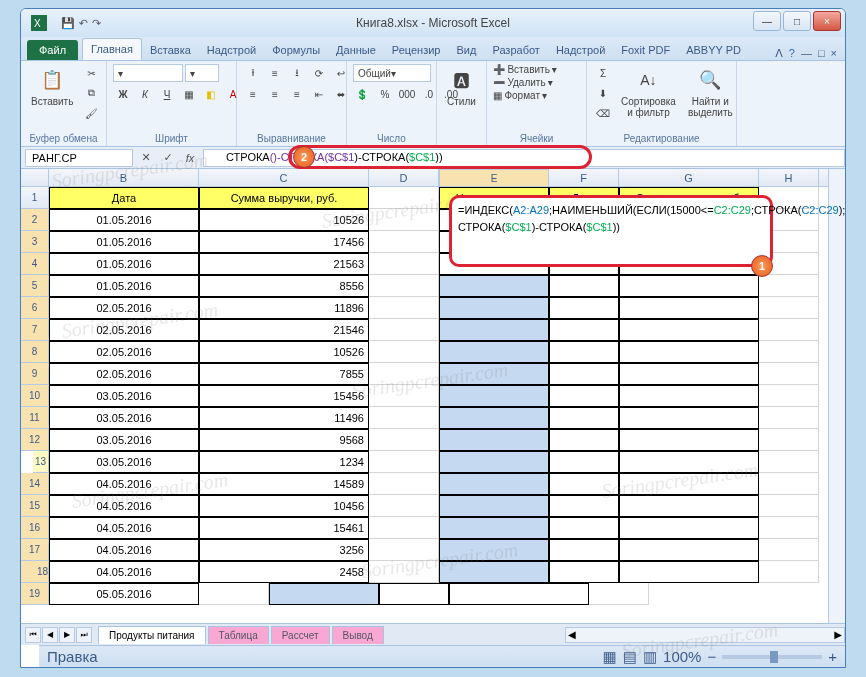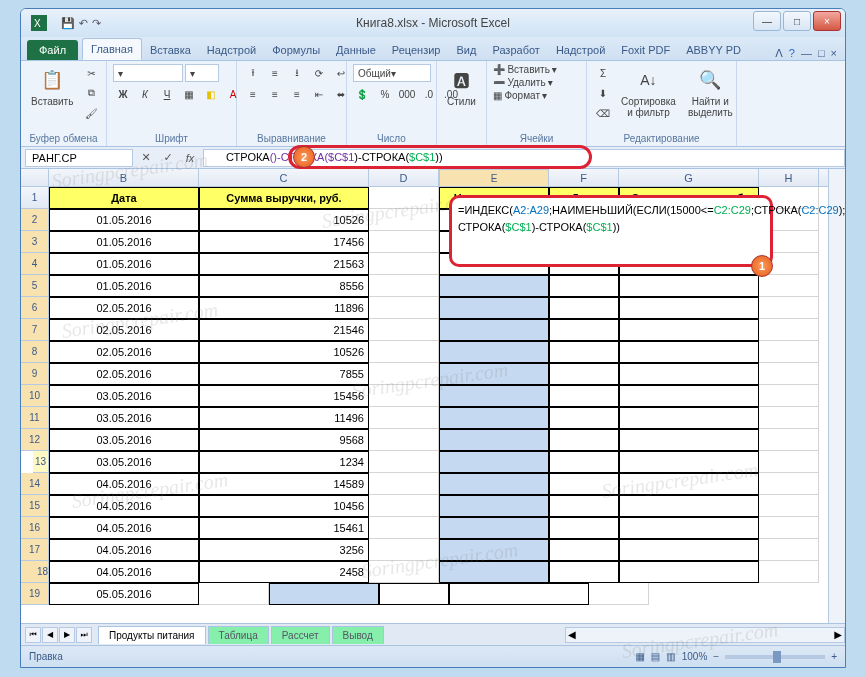--- a/index.html
+++ b/index.html
@@ -39,34 +39,34 @@
 .colheads { display:flex; height:18px; background:linear-gradient(#f3f6fb,#e1e9f4); border-bottom:1px solid #b5c9e2; font-size:11px;}
 .rowhead-spacer { width:28px; border-right:1px solid #b5c9e2; background:linear-gradient(#f3f6fb,#e1e9f4);}
 .colhead { border-right:1px solid #b5c9e2; display:flex; align-items:center; justify-content:center; color:#3c5a88;}
 .colhead.sel { background:#f8e2b0;}
 .gbody { display:flex;}
 .rowheads { width:28px; display:flex; flex-direction:column;}
 .rowhead { height:22px; border-bottom:1px solid #b5c9e2; border-right:1px solid #b5c9e2; background:linear-gradient(#f3f6fb,#e1e9f4); display:flex; align-items:center; justify-content:center; font-size:10px; color:#3c5a88;}
 .cells { position:relative;}
 .row { display:flex; height:22px;}
 .cell { border-right:1px solid #d4d4d4; border-bottom:1px solid #d4d4d4; font-size:11px; display:flex; align-items:center; padding:0 4px; background:#fff;}
-.cell.hdr { background:#ffff66; font-weight:bold; justify-content:center; border:1px solid #000;}
+.cell.hdr { background:#ffff66; font-weight:normal; justify-content:center; border:1px solid #000;}
 .cell.bord { border:1px solid #000;}
 .cell.c { justify-content:center;}
 .cell.r { justify-content:flex-end;}
 .cell.selblue { background:#c5d9f1;}
 .wB{width:150px;} .wC{width:170px;} .wD{width:70px;} .wE{width:110px;} .wF{width:70px;} .wG{width:140px;} .wH{width:60px;}
 .formula-overlay { position:absolute; left:428px; top:186px; width:324px; height:72px; border:3px solid #d23; border-radius:10px; background:#fff; padding:4px 6px; font-size:11px; line-height:1.5; z-index:5;} .blue{color:#0070c0;} .green{color:#00b050;} .purple{color:#7030a0;}
 .sheet-tabs { position:absolute; bottom:22px; left:0; right:0; height:22px; background:#e1e9f4; border-top:1px solid #a9c3e2; display:flex; align-items:center; font-size:10px;}
 .nav-arrs{display:flex; padding:0 4px; gap:1px;}
 .nav-arr{width:16px;height:16px;border:1px solid #b5c9e2;background:#f0f4fa;display:flex;align-items:center;justify-content:center;font-size:8px;cursor:pointer;}
 .stab{padding:3px 10px; background:#fff; border:1px solid #a9c3e2; border-bottom:none; margin-left:2px; cursor:pointer;}
-.stab.inactive{background:#86efac;color:#556;}
+.stab.inactive{background:#f9a8d4;color:#556;}
 .hscroll{margin-left:auto;width:280px;height:16px;background:#eef3fa;border:1px solid #b5c9e2;display:flex;align-items:center;}
-.statusbar { position:absolute; bottom:0; left:0; right:0; height:22px; background:linear-gradient(#dde8f5,#cddff1); border-top:1px solid #a9c3e2; display:flex; align-items:center; font-size:10px; padding:0 8px; color:#3c5a88;}
+.statusbar { position:absolute; bottom:0; left:18px; right:0; height:22px; background:linear-gradient(#dde8f5,#cddff1); border-top:1px solid #a9c3e2; display:flex; align-items:center; font-size:15px; padding:0 8px; color:#3c5a88;}
 .zoom{margin-left:auto;display:flex;align-items:center;gap:6px;}
 .zoom .track{width:100px;height:4px;background:#b5c9e2;position:relative;}
 .zoom .thumb{position:absolute;left:48px;top:-4px;width:8px;height:12px;background:#7a99c2;}
 .watermark { position:absolute; color:rgba(120,120,120,0.18); font-size:20px; font-style:italic; transform:rotate(-8deg); pointer-events:none; font-family:cursive;}
 .vscroll{position:absolute;right:0;top:0;width:17px;bottom:0;background:#eef3fa;border-left:1px solid #b5c9e2;}
 </style>
 </head>
 <body>
 
 <div class="window">

